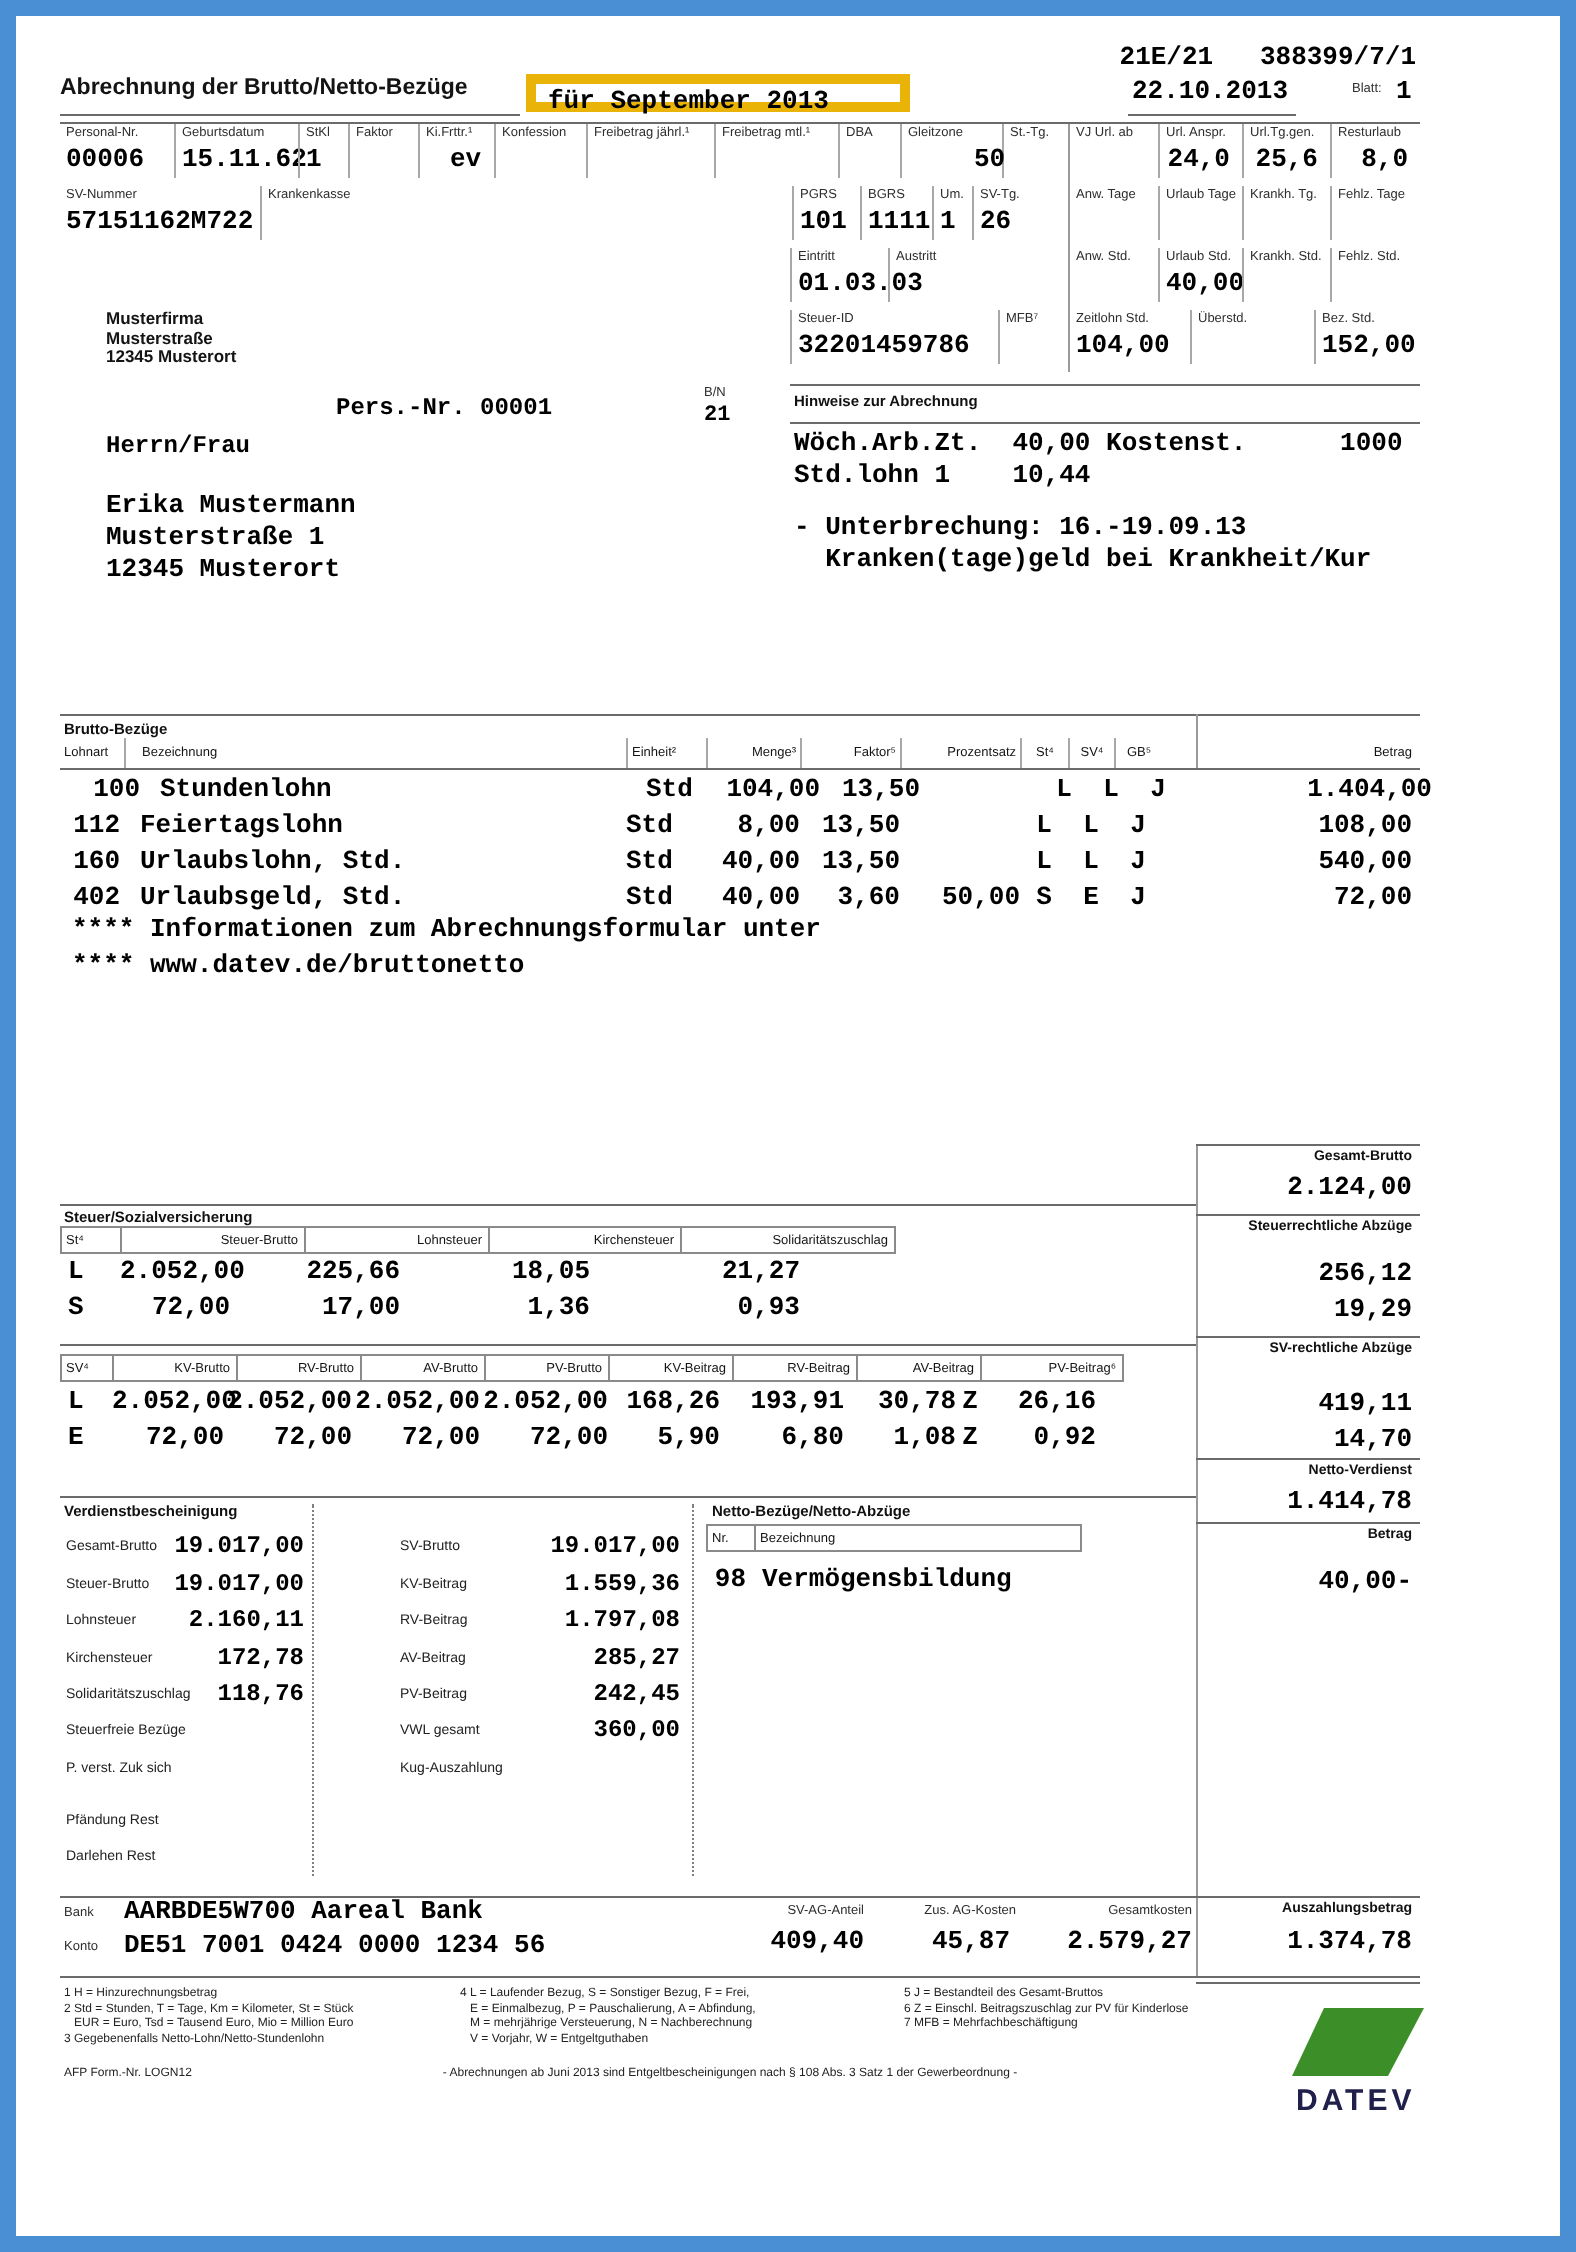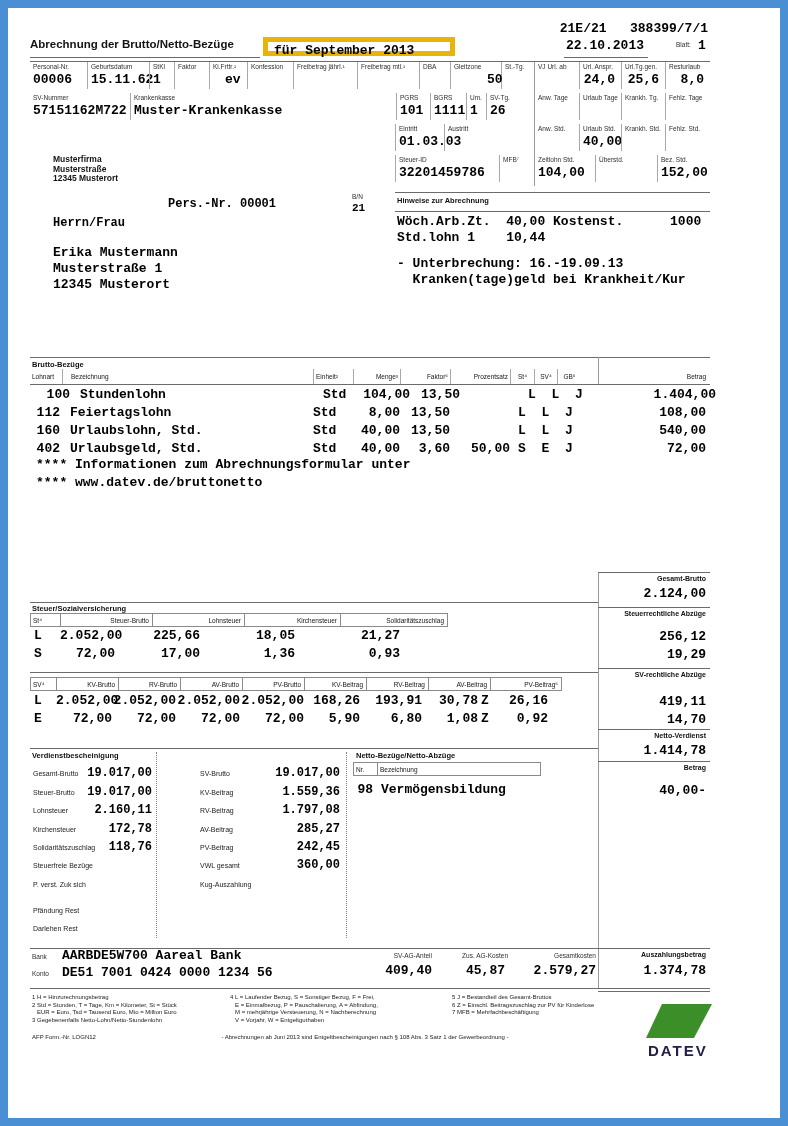--- a/index.html
+++ b/index.html
@@ -128,21 +128,20 @@
       </div>
   </div>
 
   <div class="row" style="left:30px;top:93px;width:505px">
     <div class="pcell nb" style="width:100px">
         <div class="lbl">SV-Nummer</div>
         <div class="val">57151162M722</div>
       </div>
     <div class="pcell" style="width:266px">
         <div class="lbl">Krankenkasse</div>
-        <div class="val">Muster-Krankenkasse</div>
       </div>
     <div class="pcell" style="width:34px">
         <div class="lbl">PGRS</div>
         <div class="val">101</div>
       </div>
     <div class="pcell" style="width:36px">
         <div class="lbl">BGRS</div>
         <div class="val">1111</div>
       </div>
     <div class="pcell" style="width:20px">

